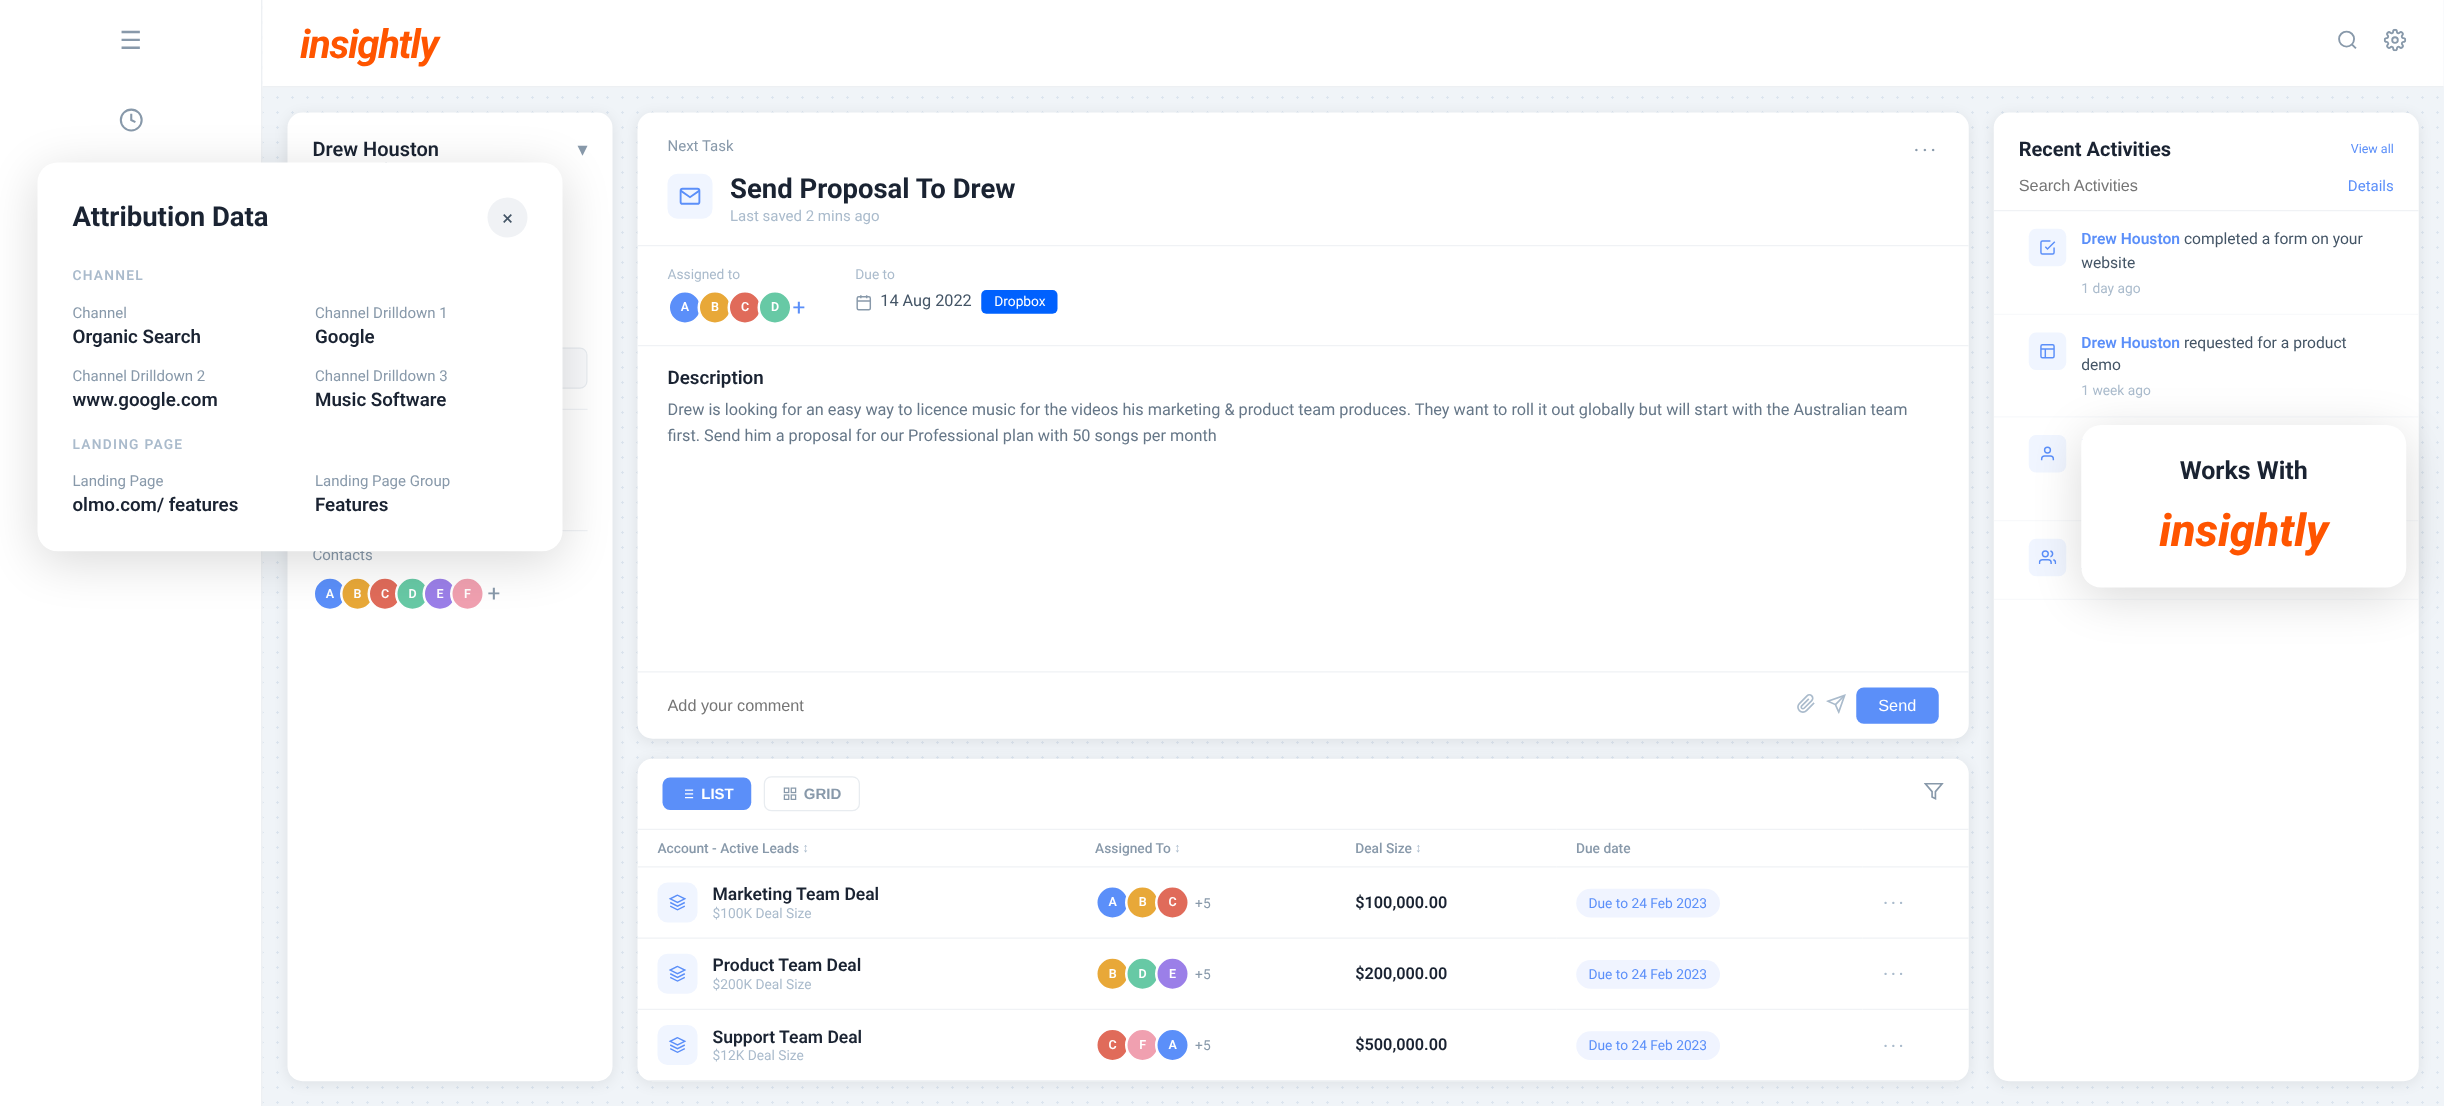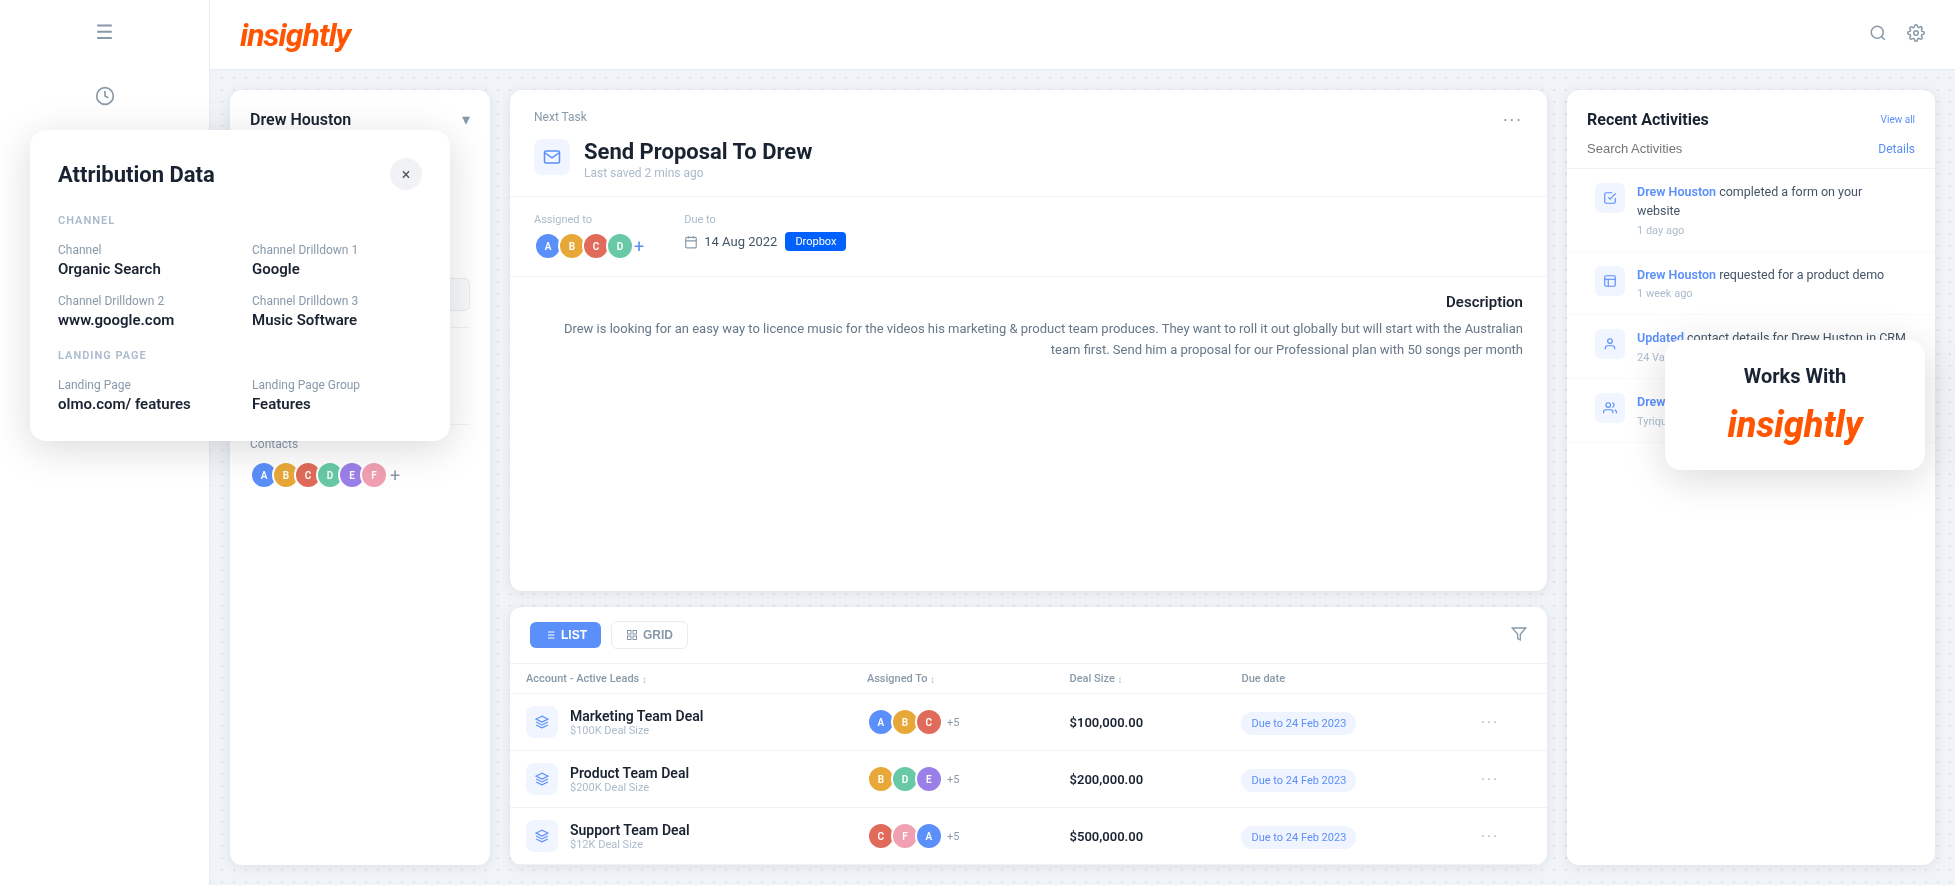--- a/index.html
+++ b/index.html
@@ -335,21 +335,20 @@
       background: #0061fe;
       color: #fff;
       font-size: 11px;
       padding: 3px 10px;
       border-radius: 4px;
     }
 
     .task-description {
       padding: 16px 24px;
       flex: 1;
-      text-align: right;
     }
 
     .desc-title {
       font-size: 15px;
       font-weight: 600;
       color: #1a2332;
       margin-bottom: 8px;
     }
 
     .desc-text {
@@ -491,21 +490,21 @@
 
     .row-actions {
       color: #aabbcc;
       cursor: pointer;
       font-size: 16px;
       letter-spacing: 2px;
     }
 
     
     .activities-panel {
-      width: 368px;
+      width: 340px;
       background: #fff;
       border-radius: 12px;
       box-shadow: 0 2px 12px rgba(0,0,0,0.08);
       flex-shrink: 0;
       overflow: hidden;
       display: flex;
       flex-direction: column;
     }
 
     .activities-header {
@@ -858,20 +857,37 @@
               <span class="dropbox-badge">Dropbox</span>
             </div>
           </div>
         </div>
 
         <div class="task-description">
           <div class="desc-title">Description</div>
           <div class="desc-text">Drew is looking for an easy way to licence music for the videos his marketing &amp; product team produces. They want to roll it out globally but will start with the Australian team first. Send him a proposal for our Professional plan with 50 songs per month</div>
         </div>
 
+        <div class="task-comment">
+          <input class="comment-input" type="text" placeholder="Add your comment" style="">
+          <div class="comment-actions">
+            <span style="color:#aabbcc;cursor:pointer;">
+              <svg width="16" height="16" viewBox="0 0 24 24" fill="none" stroke="currentColor" stroke-width="2">
+                <path d="M21.44 11.05l-9.19 9.19a6 6 0 0 1-8.49-8.49l9.19-9.19a4 4 0 0 1 5.66 5.66l-9.2 9.19a2 2 0 0 1-2.83-2.83l8.49-8.48"></path>
+              </svg>
+            </span>
+            <span style="color:#aabbcc;cursor:pointer;">
+              <svg width="16" height="16" viewBox="0 0 24 24" fill="none" stroke="currentColor" stroke-width="2">
+                <line x1="22" y1="2" x2="11" y2="13"></line>
+                  <polygon points="22 2 15 22 11 13 2 9 22 2"></polygon>
+              </svg>
+            </span>
+            <button class="send-btn">Send</button>
+          </div>
+        </div>
       </div>
 
       <div class="leads-section">
         <div class="leads-header">
           <button class="tab-btn tab-active">
             <svg width="12" height="12" viewBox="0 0 24 24" fill="none" stroke="currentColor" stroke-width="2">
               <line x1="8" y1="6" x2="21" y2="6"></line>
                 <line x1="8" y1="12" x2="21" y2="12"></line>
                 <line x1="8" y1="18" x2="21" y2="18"></line>
                 <line x1="3" y1="6" x2="3.01" y2="6"></line>

